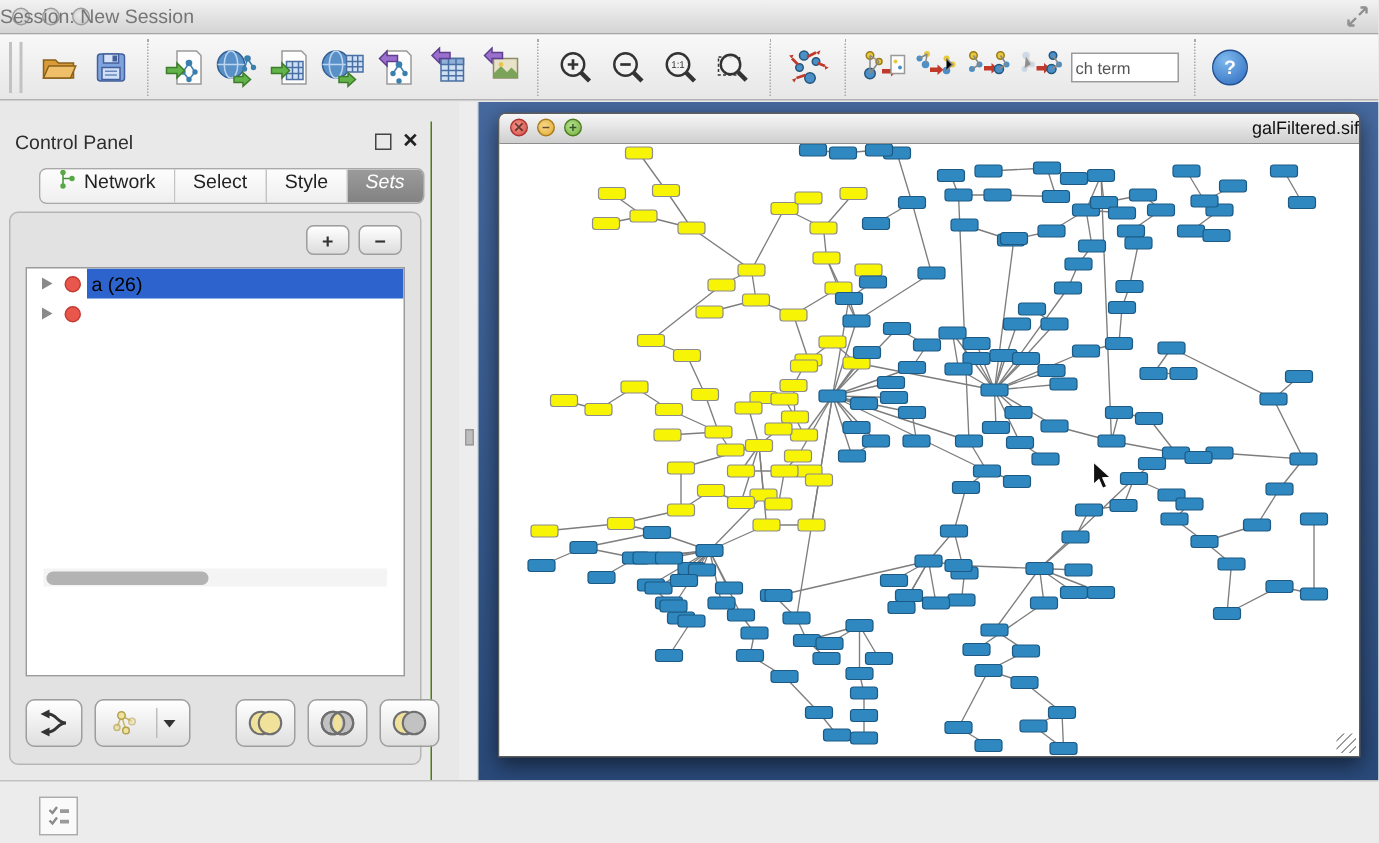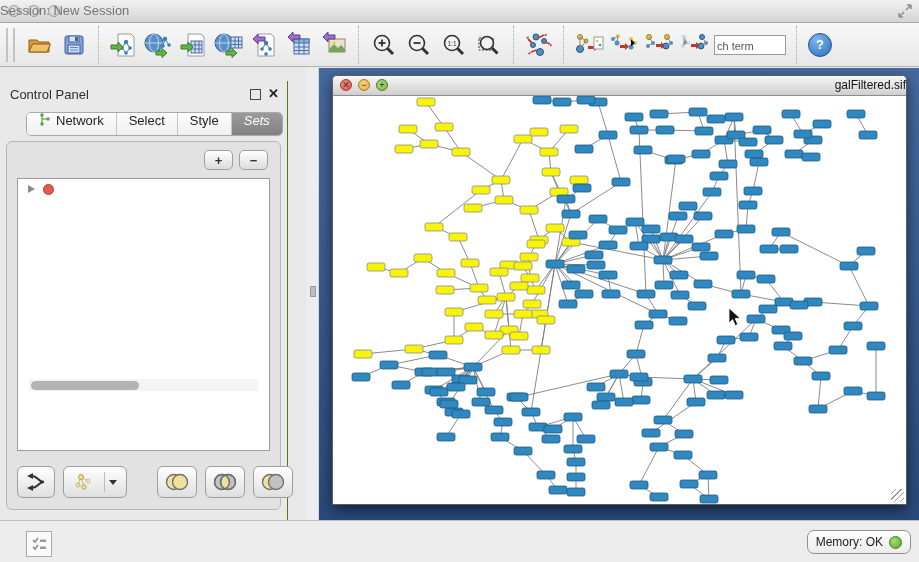--- a/index.html
+++ b/index.html
@@ -351,20 +351,27 @@
       <span>Sets</span>
     </div>
   </div>
 
   <div class="groupbox">
     <div class="pm-row">
       <div class="pm-btn">+</div>
       <div class="pm-btn">−</div>
     </div>
     <div class="setlist">
+      <div class="set-row">
+        <div class="twisty"></div>
+        <div class="reddot"></div>
+        <div class="row-hl">
+            <span>a (26)</span>
+          </div>
+      </div>
       <div class="set-row">
         <div class="twisty"></div>
         <div class="reddot"></div>
       </div>
       <div style="position:absolute;left:11px;right:11px;bottom:59px;height:12px;background:#f4f4f4;">
         <div style="position:absolute;left:2px;top:1.5px;width:108px;height:9px;background:#b3b3b3;border-radius:5px;"></div>
       </div>
     </div>
     <div class="setops">
       <div class="op-btn w1">
@@ -901,17 +908,13 @@
 
 <div class="statusbar">
   <div class="task-icon">
     <svg width="16" height="16" viewBox="0 0 16 16">
       <path d="M2 4 l2 2 l3 -4" stroke="#8a8a8a" stroke-width="1.6" fill="none"></path>
       <rect x="9" y="3.5" width="6" height="2.5" fill="#9a9a9a"></rect>
       <path d="M2 11 l2 2 l3 -4" stroke="#8a8a8a" stroke-width="1.6" fill="none"></path>
       <rect x="9" y="10.5" width="6" height="2.5" fill="#9a9a9a"></rect>
     </svg>
   </div>
-  <div class="memory-btn">
-    <span>Memory: OK</span>
-    <div class="mem-dot"></div>
-  </div>
 </div>
 
 </body></html>

